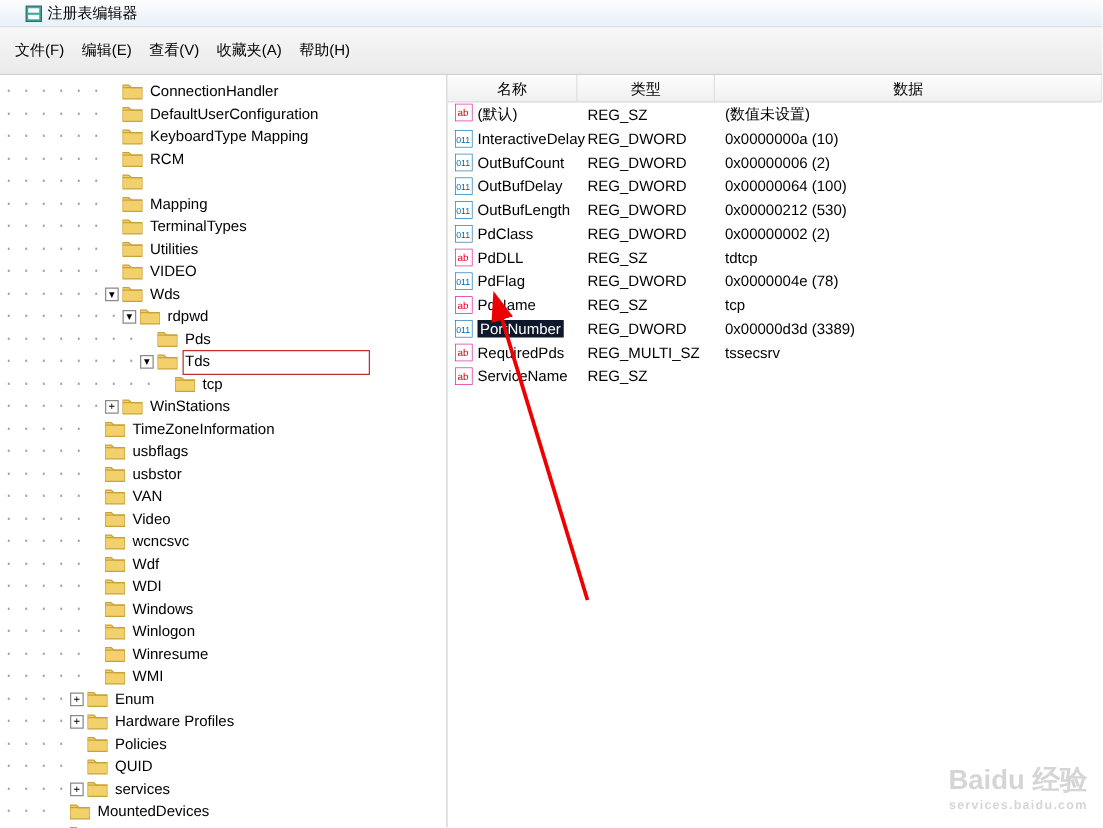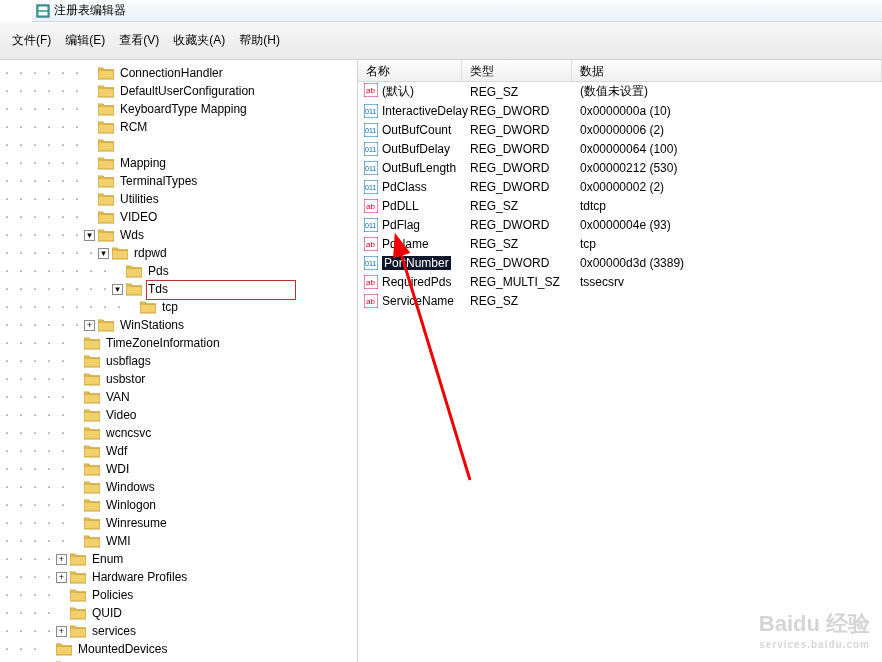--- a/index.html
+++ b/index.html
@@ -1,38 +1,38 @@
 <!DOCTYPE html>
 <html><head>
   <meta charset="utf-8">
   <style>
     * { margin: 0; padding: 0; box-sizing: border-box; font-family: "Microsoft YaHei", "Segoe UI", Tahoma, sans-serif; }
     body { background: #fff; font-size: 12px; color: #000; width: 882px; height: 662px; overflow: hidden; position: relative; }
     
-    .titlebar { height: 22px; background: linear-gradient(#fdfdfd, #e8f0f8); border-bottom: 1px solid #d0d8e0; display: flex; align-items: center; padding-left: 4px; gap: 4px; margin-left: 32px; }
+    .titlebar { height: 22px; background: linear-gradient(#fdfdfd, #e8f0f8); border-bottom: 1px solid #d0d8e0; display: flex; align-items: center; padding-left: 20px; gap: 4px; }
     .titlebar .ico { width: 14px; height: 14px; }
     .titlebar .txt { font-size: 12px; }
     
     .menubar { height: 38px; background: linear-gradient(#f7f7f7, #eaeaea); border-bottom: 1px solid #d0d0d0; display: flex; align-items: center; padding-left: 6px; gap: 2px; }
     .menubar .item { padding: 2px 6px; cursor: default; }
     
     .content { display: flex; height: calc(100% - 44px); }
     
     .left-pane { width: 358px; border-right: 1px solid #d0d0d0; overflow: auto; padding-top: 4px; padding-bottom: 4px; }
     .tree { list-style: none; }
     .tree-node { white-space: nowrap; height: 18px; line-height: 18px; display: flex; align-items: center; cursor: default; }
     .tree-guide { color: #a0a0a0; width: 14px; display: inline-flex; justify-content: center; font-family: monospace; }
     .tree-toggle { width: 11px; height: 11px; border: 1px solid #8a8a8a; display: inline-flex; align-items: center; justify-content: center; font-size: 9px; margin-right: 3px; background: #fff; color: #000; line-height: 1; }
     .tree-noexp { width: 11px; display: inline-block; margin-right: 3px; }
     .folder-ico { width: 16px; height: 14px; margin-right: 4px; }
     .tree-label { padding: 0 2px; }
     .hl-box { position:absolute; border:1px solid #c03030; pointer-events:none; }
     
     .right-pane { flex: 1; overflow: auto; }
-    .col-header { display: flex; height: 22px; border-bottom: 1px solid #d8d8d8; background: linear-gradient(#fdfdfd, #f0f0f0); position: sticky; top: 0; }
+    .col-header { display: flex; height: 22px; border-bottom: 1px solid #d8d8d8; background: linear-gradient(#fdfdfd, #f0f0f0); position: sticky; top: 0; text-align: center; }
     .col { padding: 3px 8px; border-right: 1px solid #e0e0e0; }
     .col-name { width: 104px; }
     .col-type { width: 110px; }
     .col-data { flex: 1; }
     
     .row { display: flex; height: 19px; align-items: center; }
     .row.selected .cell-name .lbl { background: #0f172a; color: #fff; padding: 0 2px; }
     .cell-name { width: 104px; padding-left: 6px; display: flex; align-items: flex-start; gap: 4px; }
     .cell-type { width: 110px; padding-left: 8px; }
     .cell-data { flex: 1; padding-left: 8px; }
@@ -619,21 +619,21 @@
         </div>
         <div class="row">
           <div class="cell-name">
             <svg class="reg-ico" viewBox="0 0 14 14">
               <rect x="0" y="0" width="14" height="14" fill="#fff" stroke="#06a"></rect>
               <text x="1" y="10" font-size="7" fill="#06a">011</text>
             </svg>
             <span class="lbl">PdFlag</span>
           </div>
           <div class="cell-type">REG_DWORD</div>
-          <div class="cell-data">0x0000004e (93)</div>
+          <div class="cell-data">0x0000004e (78)</div>
         </div>
         <div class="row">
           <div class="cell-name">
             <svg class="reg-ico" viewBox="0 0 14 14">
               <rect x="0" y="0" width="14" height="14" fill="#fff" stroke="#d08"></rect>
               <text x="2" y="10" font-size="8" fill="#d02">ab</text>
             </svg>
             <span class="lbl">PdName</span>
           </div>
           <div class="cell-type">REG_SZ</div>

